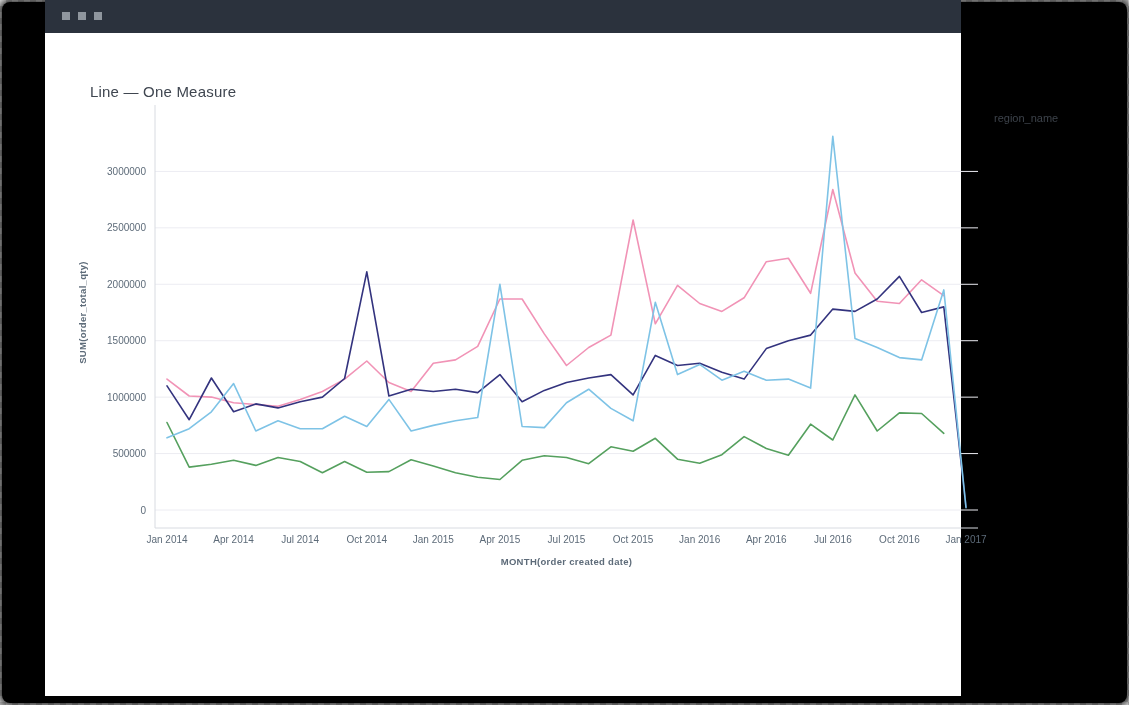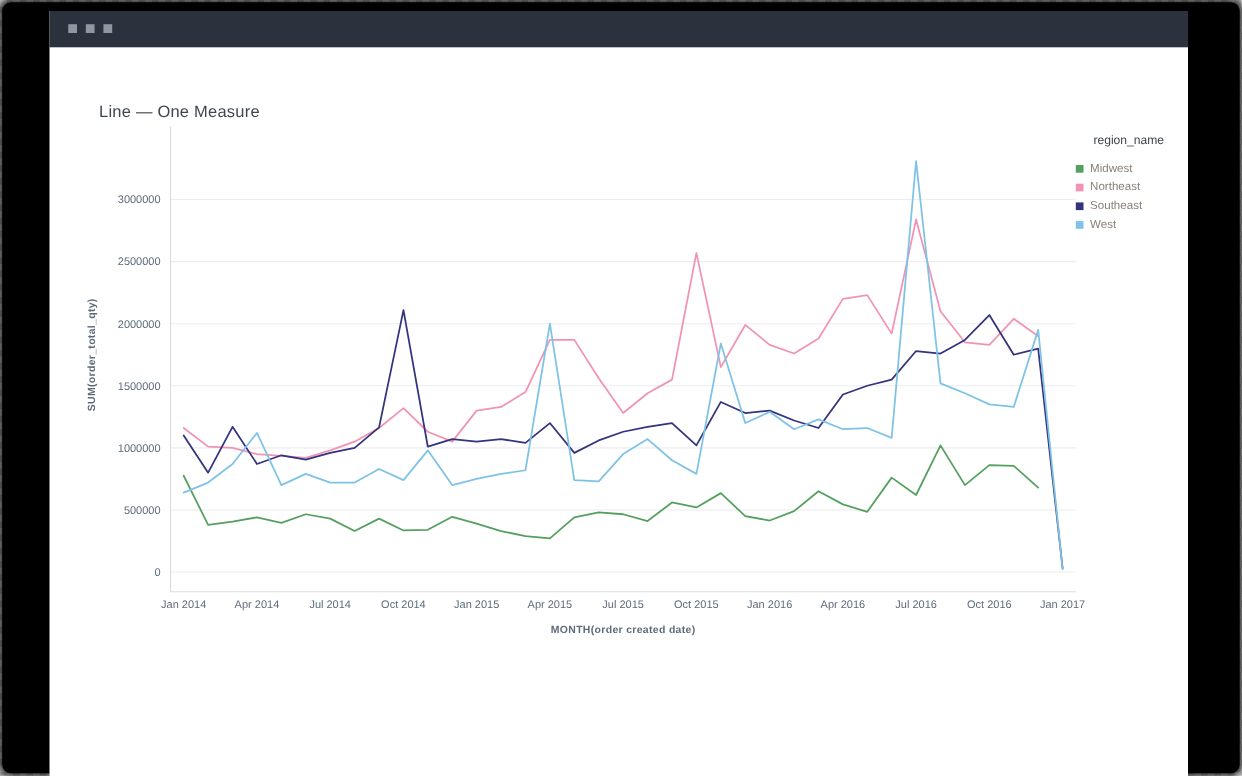--- a/index.html
+++ b/index.html
@@ -14,21 +14,21 @@
     background-image: conic-gradient(#cccccc 25%, #f4f4f4 0 50%, #cccccc 0 75%, #f4f4f4 0);
     background-size: 12px 12px;
   }
   .shadow-bg {
     position: absolute; inset: 2px;
     background: #000;
     border-radius: 8px;
     box-shadow: 0 0 8px 3px rgba(0,0,0,0.85);
   }
   .window {
-    position: absolute; left: 45px; top: 10px; width: 1035px; height: 696px;
+    position: absolute; left: 45px; top: 0; width: 916px; height: 696px;
     background: #ffffff;
   }
   .titlebar {
     position: absolute; left: 0; top: 0; right: 0; height: 33px;
     background: #2b323d;
   }
   .win-btn {
     position: absolute; top: 12px; width: 8px; height: 8px;
     background: #8f969e; display: inline-block;
   }
@@ -102,20 +102,14 @@
       <text x="496.5" y="493" text-anchor="middle" class="axis-title">MONTH(order created date)</text>
       <text x="16" y="240.5" transform="rotate(-90 16 240.5)" text-anchor="middle" class="axis-title">SUM(order_total_qty)</text>
       <path d=" M97.0 350.5 L119.2 395.1 L141.4 392.3 L163.6 388.3 L185.8 393.4 L208.0 385.5 L230.2 389.5 L252.4 400.8 L274.6 389.5 L296.8 400.2 L318.9 399.6 L341.1 387.8 L363.3 394.0 L385.5 400.8 L407.7 405.3 L429.9 407.5 L452.1 388.3 L474.3 383.8 L496.5 385.5 L518.7 391.7 L540.9 374.8 L563.1 379.3 L585.3 366.3 L607.5 387.2 L629.7 391.2 L651.9 382.7 L674.1 364.6 L696.3 376.5 L718.4 383.3 L740.6 352.2 L762.8 368.0 L785.0 322.9 L807.2 359.0 L829.4 340.9 L851.6 341.5 L873.8 361.3" fill="none" stroke="#55a05e" stroke-width="1.6" stroke-linejoin="round" stroke-linecap="round"></path>
       <path d=" M97.0 307.1 L119.2 324.0 L141.4 325.1 L163.6 330.8 L185.8 332.5 L208.0 334.2 L230.2 327.4 L252.4 319.5 L274.6 307.1 L296.8 289.0 L318.9 310.5 L341.1 319.5 L363.3 291.3 L385.5 287.9 L407.7 274.4 L429.9 227.0 L452.1 227.0 L474.3 261.9 L496.5 293.5 L518.7 275.5 L540.9 263.1 L563.1 148.0 L585.3 251.8 L607.5 213.4 L629.7 231.5 L651.9 239.4 L674.1 225.8 L696.3 189.7 L718.4 186.3 L740.6 221.3 L762.8 117.5 L785.0 201.0 L807.2 229.2 L829.4 231.5 L851.6 207.8 L873.8 223.6" fill="none" stroke="#f193b6" stroke-width="1.6" stroke-linejoin="round" stroke-linecap="round"></path>
       <path d=" M97.0 313.9 L119.2 347.7 L141.4 306.0 L163.6 339.8 L185.8 331.9 L208.0 335.9 L230.2 329.7 L252.4 325.1 L274.6 306.5 L296.8 199.9 L318.9 324.0 L341.1 317.2 L363.3 319.5 L385.5 317.2 L407.7 320.6 L429.9 302.6 L452.1 329.7 L474.3 318.4 L496.5 310.5 L518.7 306.0 L540.9 302.6 L563.1 322.9 L585.3 283.4 L607.5 293.5 L629.7 291.3 L651.9 300.3 L674.1 307.1 L696.3 276.6 L718.4 268.7 L740.6 263.1 L762.8 237.1 L785.0 239.4 L807.2 227.0 L829.4 204.4 L851.6 240.5 L873.8 234.9 L896.0 434.6" fill="none" stroke="#33337e" stroke-width="1.6" stroke-linejoin="round" stroke-linecap="round"></path>
       <path d=" M97.0 365.8 L119.2 356.7 L141.4 339.8 L163.6 311.6 L185.8 359.0 L208.0 348.8 L230.2 356.7 L252.4 356.7 L274.6 344.3 L296.8 354.5 L318.9 327.4 L341.1 359.0 L363.3 353.4 L385.5 348.8 L407.7 345.5 L429.9 212.3 L452.1 354.5 L474.3 355.6 L496.5 330.8 L518.7 317.2 L540.9 336.4 L563.1 348.8 L585.3 230.3 L607.5 302.6 L629.7 292.4 L651.9 308.2 L674.1 299.2 L696.3 308.2 L718.4 307.1 L740.6 316.1 L762.8 64.4 L785.0 266.5 L807.2 275.5 L829.4 285.6 L851.6 287.9 L873.8 217.9 L896.0 435.7" fill="none" stroke="#7ec3e6" stroke-width="1.6" stroke-linejoin="round" stroke-linecap="round"></path>
     </svg>
 
   <div class="legend">
     <div class="legend-title">region_name</div>
-    <div>
-        <div class="legend-item"><span class="swatch" style="background: rgb(85, 160, 94);"></span><span>Midwest</span></div>
-        <div class="legend-item"><span class="swatch" style="background: rgb(241, 147, 182);"></span><span>Northeast</span></div>
-        <div class="legend-item"><span class="swatch" style="background: rgb(51, 51, 126);"></span><span>Southeast</span></div>
-        <div class="legend-item"><span class="swatch" style="background: rgb(126, 195, 230);"></span><span>West</span></div>
-      </div>
   </div>
 </div>
 
 </body></html>

